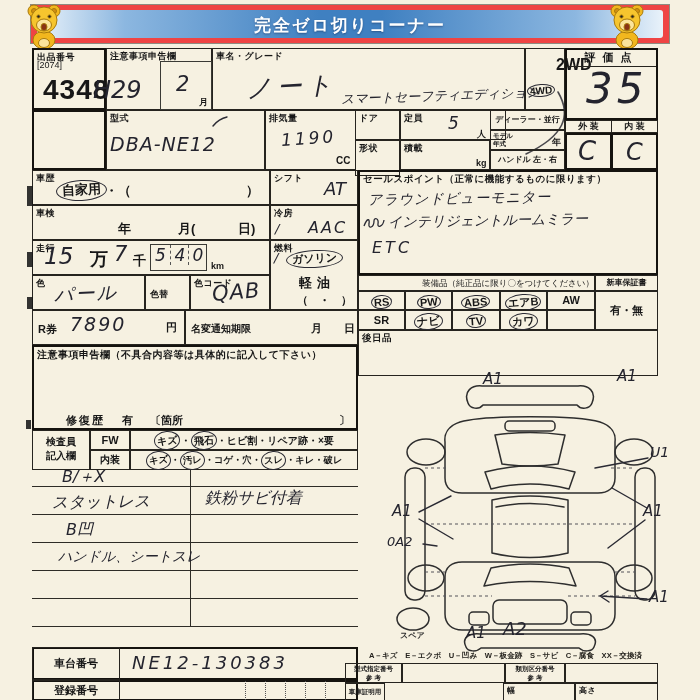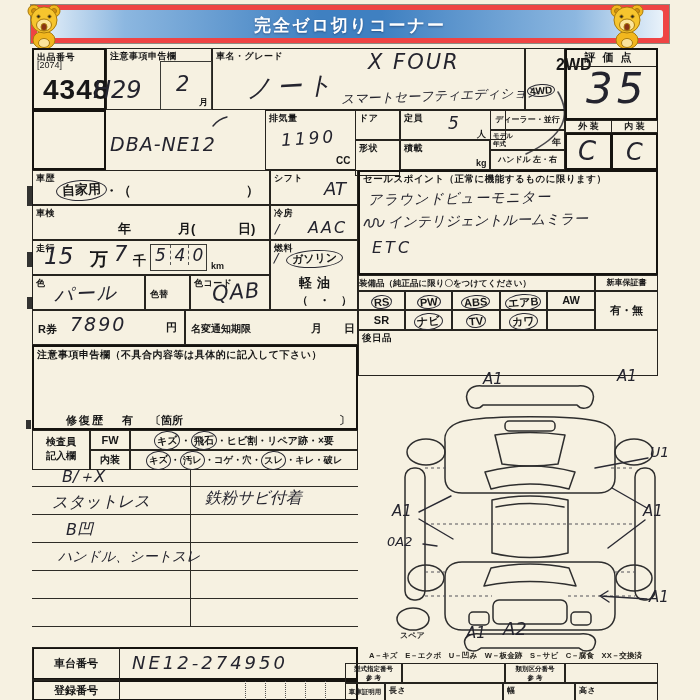--- a/index.html
+++ b/index.html
@@ -73,21 +73,20 @@
   </div>
   <span class="hw" style="left:93px;top:76px;font-size:24px">H29</span>
   <div class="cell" style="left:160px;top:61px;width:52px;height:49px;border-color:#3a3a35"></div>
   <span class="hw" style="left:176px;top:72px;font-size:21px">2</span>
   <span class="pr" style="left:199px;top:96px;font-size:9px">月</span>
 
   <div class="cell" style="left:212px;top:48px;width:313px;height:62px">
     <span class="lbl">車名・グレード</span>
   </div>
   <span class="hw" style="left:246px;top:70px;font-size:25px;letter-spacing:5px;transform:rotate(-3deg)">ノート</span>
-  <span class="hw" style="left:368px;top:50px;font-size:21px;letter-spacing:2px">X FOUR</span>
   <span class="hw" style="left:341px;top:87px;font-size:13px;transform:rotate(-2deg)">スマートセーフティエディション</span>
 
   <div class="cell" style="left:525px;top:48px;width:40px;height:62px"></div>
   <span class="pr" style="left:556px;top:56px;font-size:16px">2WD</span>
   <span class="abs" style="left:527px;top:80px"><span class="circ2 pr" style="position:static;font-size:10px">4WD</span></span>
   <svg class="abs" style="left:520px;top:90px" width="55" height="68" viewBox="0 0 55 68">
     <path d="M38,2 C52,26 44,46 6,64" fill="none" stroke="#2a2a33" stroke-width="1.6" stroke-linecap="round" opacity="0.85"></path>
   </svg>
 
   <div class="cell th" style="left:565px;top:48px;width:93px;height:72px">
@@ -95,20 +94,23 @@
   </div>
   <span class="hw" style="left:586px;top:64px;font-size:42px;letter-spacing:4px">35</span>
   <div class="cell" style="left:565px;top:120px;width:47px;height:13px;text-align:center;font-size:9px;font-weight:bold;line-height:11px">外 装</div>
   <div class="cell" style="left:611px;top:120px;width:47px;height:13px;text-align:center;font-size:9px;font-weight:bold;line-height:11px">内 装</div>
   <div class="cell th" style="left:565px;top:133px;width:47px;height:37px"></div>
   <div class="cell th" style="left:611px;top:133px;width:47px;height:37px"></div>
   <span class="hw" style="left:578px;top:136px;font-size:26px">C</span>
   <span class="hw" style="left:626px;top:138px;font-size:24px">C</span>
 
   <div class="cell th" style="left:32px;top:110px;width:74px;height:60px"></div>
+  <div class="cell" style="left:106px;top:110px;width:159px;height:60px">
+    <span class="lbl">型式</span>
+  </div>
   <span class="hw" style="left:110px;top:133px;font-size:19px;letter-spacing:1px">DBA-NE12</span>
   <svg class="abs" style="left:212px;top:116px" width="16" height="12" viewBox="0 0 16 12">
     <path d="M1,10 C5,5 10,2 15,1" fill="none" stroke="#2a2a33" stroke-width="1.4" stroke-linecap="round"></path>
   </svg>
 
   <div class="cell" style="left:265px;top:110px;width:91px;height:60px">
     <span class="lbl">排気量</span>
   </div>
   <span class="hw" style="left:281px;top:128px;font-size:17px;letter-spacing:3px;transform:rotate(-4deg)">1190</span>
   <span class="pr" style="left:336px;top:155px;font-size:10px">CC</span>
@@ -208,21 +210,21 @@
     <span class="abs" style="left:5px;top:11px;font-size:11px;font-weight:bold">R券</span>
   </div>
   <span class="hw" style="left:70px;top:313px;font-size:19px;letter-spacing:2px">7890</span>
   <span class="pr" style="left:166px;top:320px;font-size:11px">円</span>
   <div class="cell" style="left:185px;top:310px;width:173px;height:35px">
     <span class="abs" style="left:5px;top:11px;font-size:10px;font-weight:bold">名変通知期限</span>
     <span class="abs" style="left:125px;top:10px;font-size:11px;font-weight:bold">月</span>
     <span class="abs" style="left:158px;top:10px;font-size:11px;font-weight:bold">日</span>
   </div>
 
-  <div class="cell" style="left:358px;top:275px;width:237px;height:16px;font-size:8.5px;font-weight:bold;line-height:14px;text-align:left">装備品（純正品に限り〇をつけてください）</div>
+  <div class="cell" style="left:358px;top:275px;width:237px;height:16px;font-size:8.5px;font-weight:normal;line-height:14px;text-align:right">装備品（純正品に限り〇をつけてください）</div>
   <div class="cell" style="left:595px;top:275px;width:63px;height:16px;font-size:8px;font-weight:bold;line-height:14px;text-align:center">新車保証書</div>
   <div class="cell" style="left:358px;top:291px;width:47px;height:19px;text-align:center"><span class="circ2 pr" style="position:static;font-size:11px">RS</span></div>
   <div class="cell" style="left:405px;top:291px;width:47px;height:19px;text-align:center"><span class="circ2 pr" style="position:static;font-size:11px">PW</span></div>
   <div class="cell" style="left:452px;top:291px;width:48px;height:19px;text-align:center"><span class="circ2 pr" style="position:static;font-size:11px">ABS</span></div>
   <div class="cell" style="left:500px;top:291px;width:47px;height:19px;text-align:center"><span class="circ2 pr" style="position:static;font-size:11px">エアB</span></div>
   <div class="cell" style="left:547px;top:291px;width:48px;height:19px;text-align:center;font-size:11px;font-weight:bold;line-height:17px">AW</div>
   <div class="cell" style="left:358px;top:310px;width:47px;height:20px;text-align:center;font-size:11px;font-weight:bold;line-height:18px">SR</div>
   <div class="cell" style="left:405px;top:310px;width:47px;height:20px;text-align:center"><span class="circ2 pr" style="position:static;font-size:11px">ナビ</span></div>
   <div class="cell" style="left:452px;top:310px;width:48px;height:20px;text-align:center"><span class="circ2 pr" style="position:static;font-size:11px">TV</span></div>
   <div class="cell" style="left:500px;top:310px;width:47px;height:20px;text-align:center"><span class="circ2 pr" style="position:static;font-size:11px">カワ</span></div>
@@ -262,21 +264,21 @@
   <div class="ln" style="left:32px;top:626px;width:326px;height:1px"></div>
   <div class="ln" style="left:190px;top:470px;width:1px;height:157px"></div>
   <span class="hw" style="left:62px;top:467px;font-size:16px">B/＋X</span>
   <span class="hw" style="left:52px;top:492px;font-size:16px;transform:rotate(-1deg)">スタットレス</span>
   <span class="hw" style="left:205px;top:488px;font-size:16px">鉄粉サビ付着</span>
   <span class="hw" style="left:66px;top:520px;font-size:16px">B凹</span>
   <span class="hw" style="left:58px;top:548px;font-size:14px">ハンドル、シートスレ</span>
 
   <div class="cell th" style="left:32px;top:647px;width:326px;height:33px"></div>
   <div class="cell" style="left:32px;top:647px;width:88px;height:33px;text-align:center;font-size:11px;font-weight:bold;line-height:31px">車台番号</div>
-  <span class="hw" style="left:132px;top:652px;font-size:18px;letter-spacing:3px">NE12-274950</span>
+  <span class="hw" style="left:132px;top:652px;font-size:18px;letter-spacing:3px">NE12-130383</span>
   <div class="cell th" style="left:32px;top:680px;width:326px;height:21px"></div>
   <div class="cell" style="left:32px;top:680px;width:88px;height:21px;text-align:center;font-size:11px;font-weight:bold;line-height:19px">登録番号</div>
   <div class="dotv" style="left:245px;top:681px;height:19px"></div>
   <div class="dotv" style="left:265px;top:681px;height:19px"></div>
   <div class="dotv" style="left:285px;top:681px;height:19px"></div>
   <div class="dotv" style="left:305px;top:681px;height:19px"></div>
   <div class="dotv" style="left:325px;top:681px;height:19px"></div>
   <div class="dotv" style="left:345px;top:681px;height:19px"></div>
 
   <svg class="abs" style="left:365px;top:372px" width="330" height="280" viewBox="0 0 330 280">
@@ -332,23 +334,20 @@
     <div style="font-size:6.5px;font-weight:bold;margin-top:1px">型式指定番号</div>
     <div style="font-size:6.5px;font-weight:bold">参 考</div>
   </div>
   <div class="cell" style="left:402px;top:663px;width:103px;height:20px"></div>
   <div class="cell" style="left:505px;top:663px;width:60px;height:20px;text-align:center">
     <div style="font-size:6.5px;font-weight:bold;margin-top:1px">類別区分番号</div>
     <div style="font-size:6.5px;font-weight:bold">参 考</div>
   </div>
   <div class="cell" style="left:565px;top:663px;width:93px;height:20px"></div>
   <div class="cell" style="left:345px;top:683px;width:40px;height:18px;text-align:center;font-size:6.5px;font-weight:bold;line-height:16px">車庫証明用</div>
-  <div class="cell" style="left:385px;top:683px;width:118px;height:18px">
-    <span class="lbl" style="font-size:8px">長さ</span>
-  </div>
   <div class="cell" style="left:503px;top:683px;width:72px;height:18px">
     <span class="lbl" style="font-size:8px">幅</span>
   </div>
   <div class="cell" style="left:575px;top:683px;width:83px;height:18px">
     <span class="lbl" style="font-size:8px">高さ</span>
   </div>
 
   <div class="mark" style="left:27px;top:186px;height:20px"></div>
   <div class="mark" style="left:27px;top:252px;height:15px"></div>
   <div class="mark" style="left:27px;top:297px;height:12px"></div>

